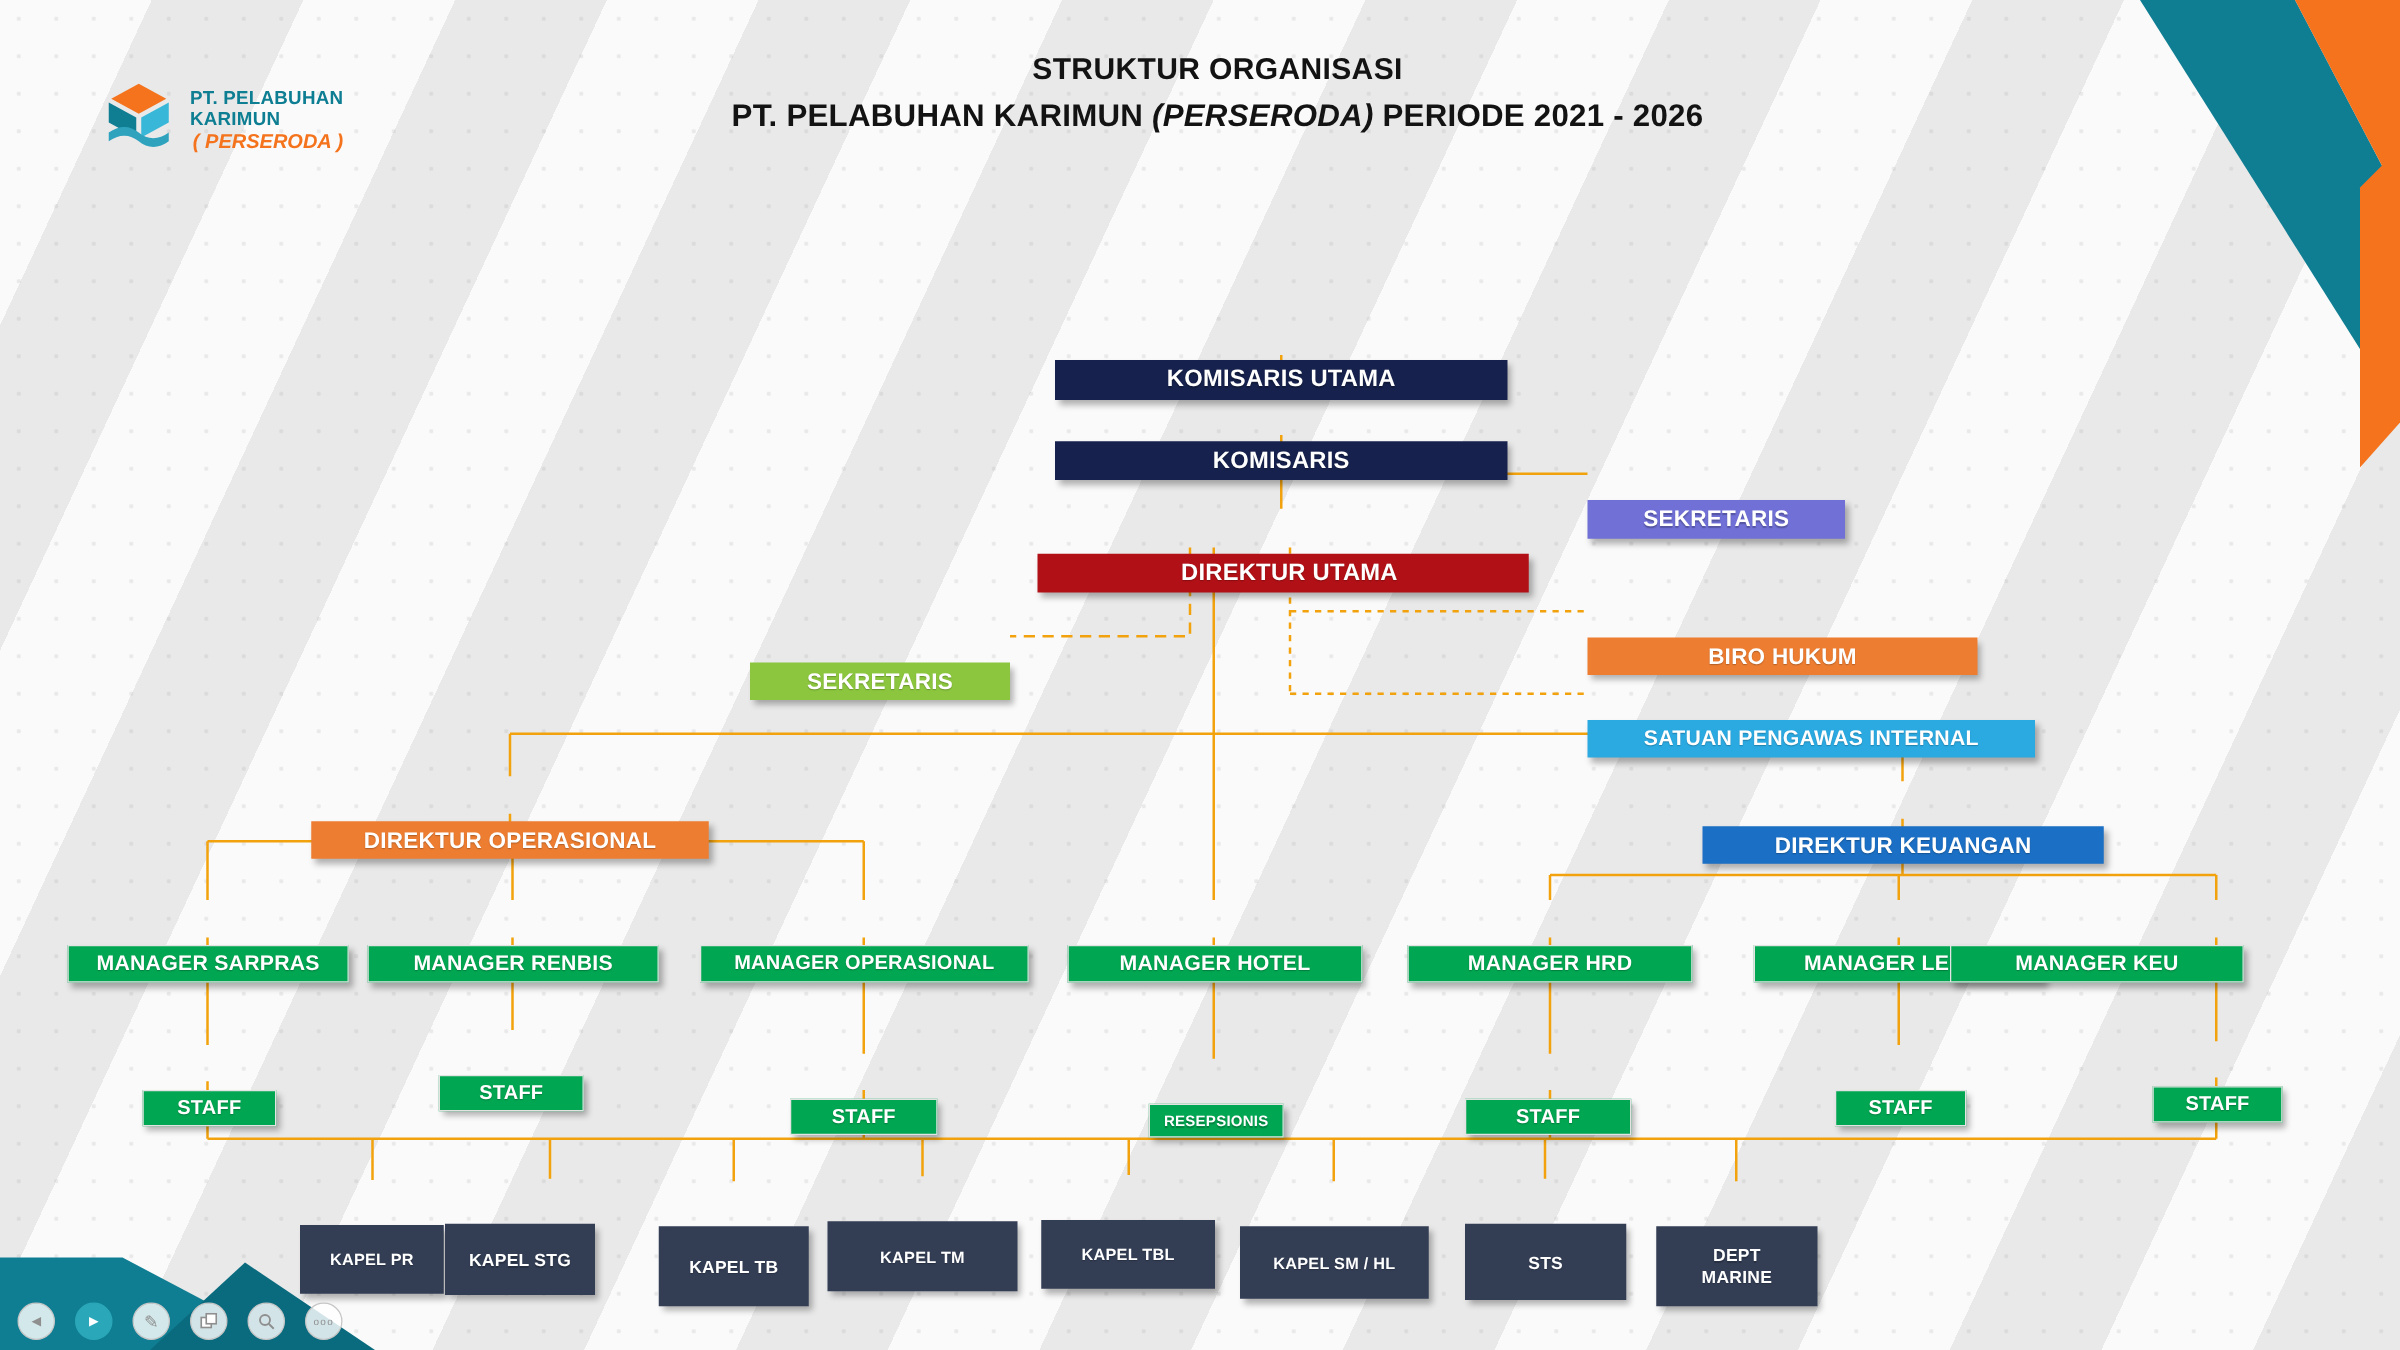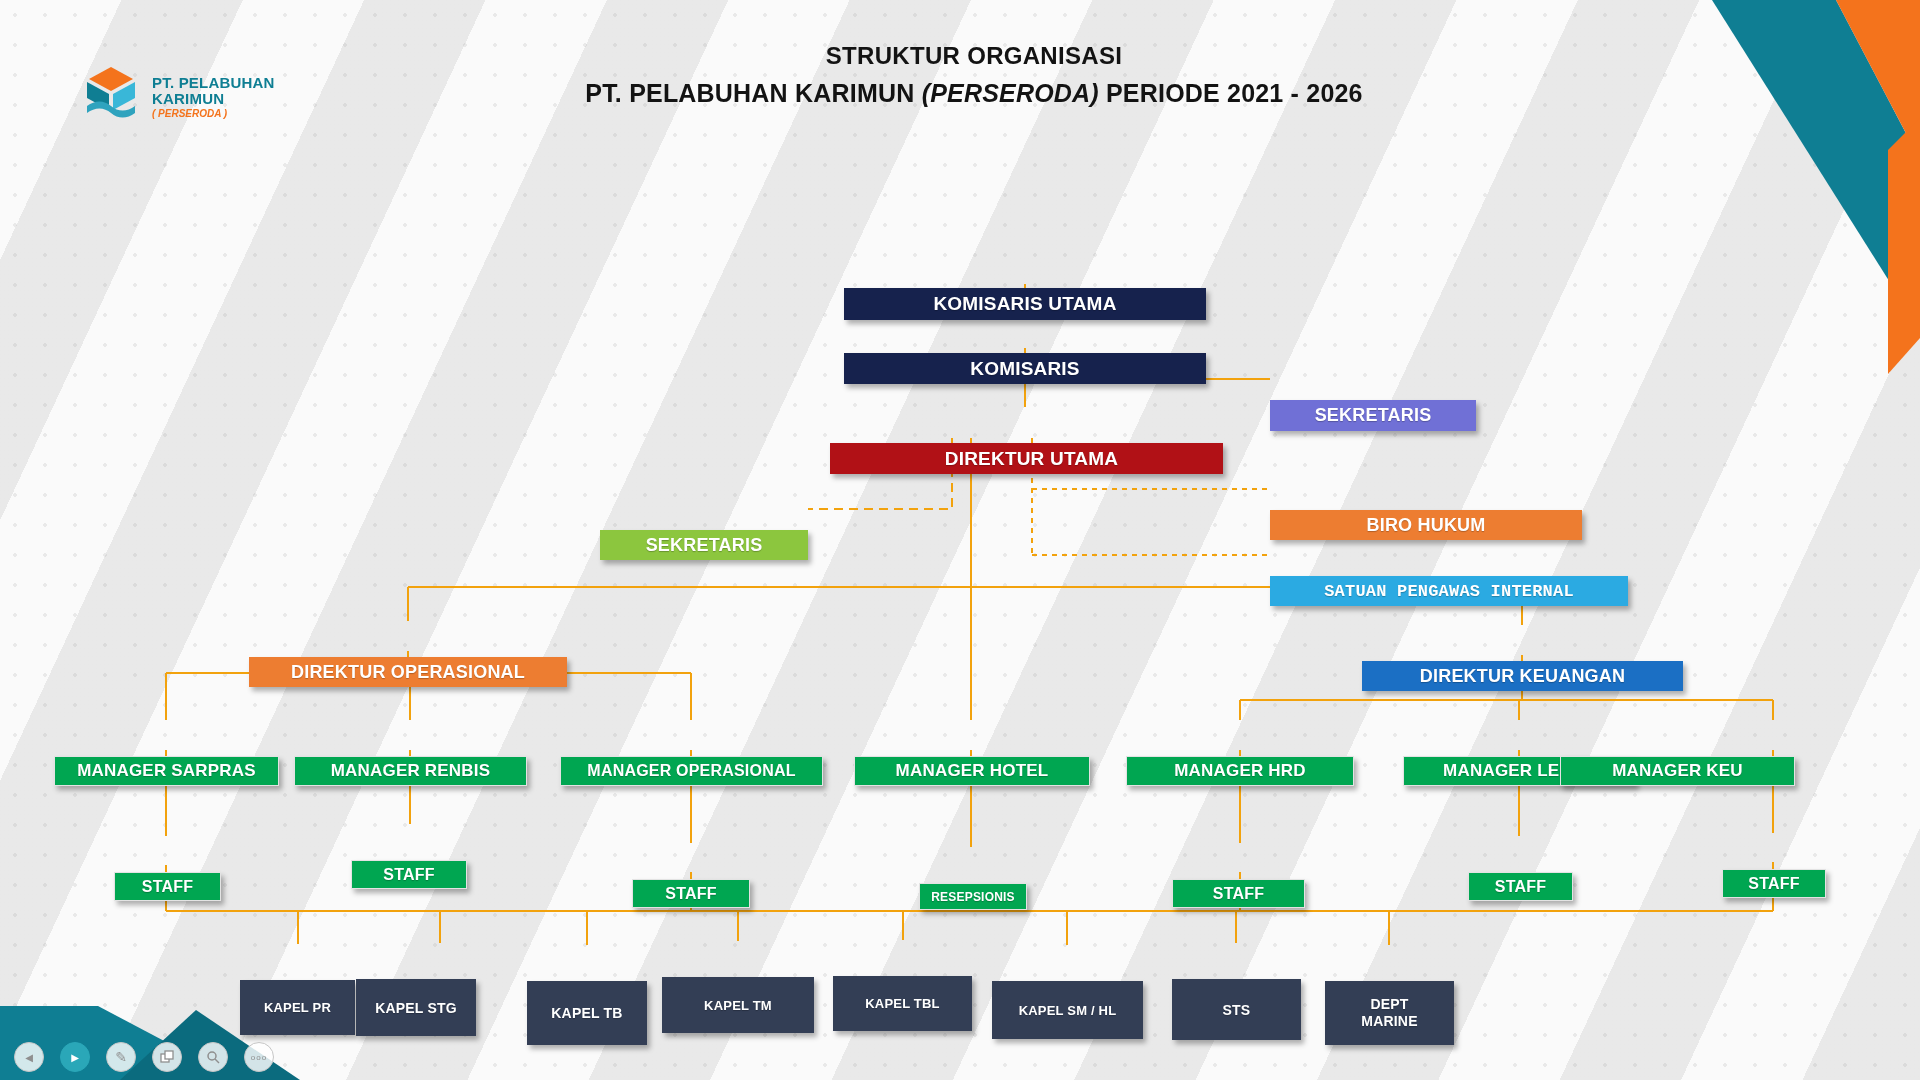--- a/index.html
+++ b/index.html
@@ -18,35 +18,35 @@
   svg.layer { position:absolute; left:0; top:0; }
   
   .title { position:absolute; left:28px; top:42px; width:1892px; text-align:center; color:#131313; z-index:5;}
   .title .l1 { font-size:24px; font-weight:bold; letter-spacing:.3px; }
   .title .l2 { font-size:25px; font-weight:bold; margin-top:9px; letter-spacing:.2px; }
   .title .it { font-style:italic; }
   
   .logo { position:absolute; left:80px; top:66px; display:flex; align-items:center; z-index:5; }
   .logo-text { margin-left:10px; line-height:1.12; }
   .logo-text .t1, .logo-text .t2 { color:#0E7E93; font-weight:bold; font-size:15px; letter-spacing:.2px;}
-  .logo-text .t3 { color:#F4731C; font-style:italic; font-weight:bold; font-size:10px; }
+  .logo-text .t3 { color:#F4731C; font-style:italic; font-weight:bold; font-size:16px;text-align:right; }
   
   .node {
     position:absolute; display:flex; align-items:center; justify-content:center;
     color:#fff; font-weight:bold; white-space:nowrap; letter-spacing:.2px;
     box-shadow: 3px 4px 5px rgba(0,0,0,.3); z-index:4;
     text-shadow: 0 1px 1px rgba(0,0,0,.25);
     margin-top: 36px;
   }
   .navy   { background:#16224D; }
   .red    { background:#B11116;padding-left:10px; }
   .purple { background:#7070D6; }
   .lgreen { background:#8CC63E; }
   .orange { background:#ED7D31; }
-  .cyan   { background:#2BAAE2;font-family:Liberation Mono, monospace; }
+  .cyan   { background:#2BAAE2; }
   .blue   { background:#1B6FC4; }
   .green  { background:#00A651; border:1px solid #e3e3e3; }
   .slate  { background:#333E55; }
   .twolines { flex-direction:column; line-height:1.2; }
   
   .toolbar { position:absolute; left:14px; top:1042px; display:flex; gap:16px; align-items:center; z-index:8; }
   .tbtn {
     width:30px; height:30px; border-radius:50%;
     background:rgba(255,255,255,.82); border:1px solid #c6c6c6;
     display:flex; align-items:center; justify-content:center;

